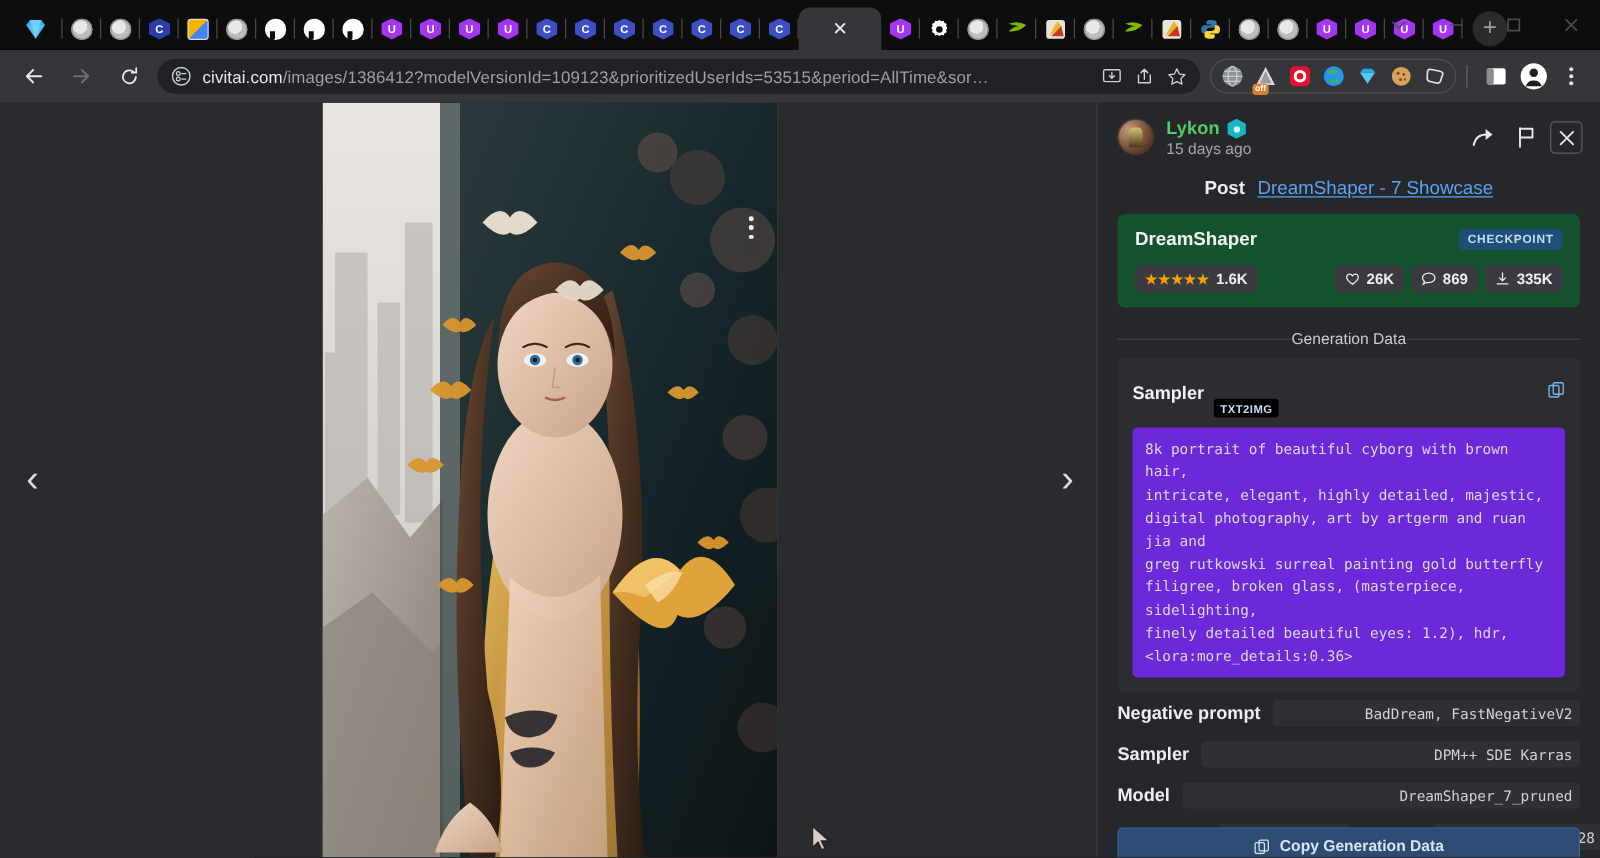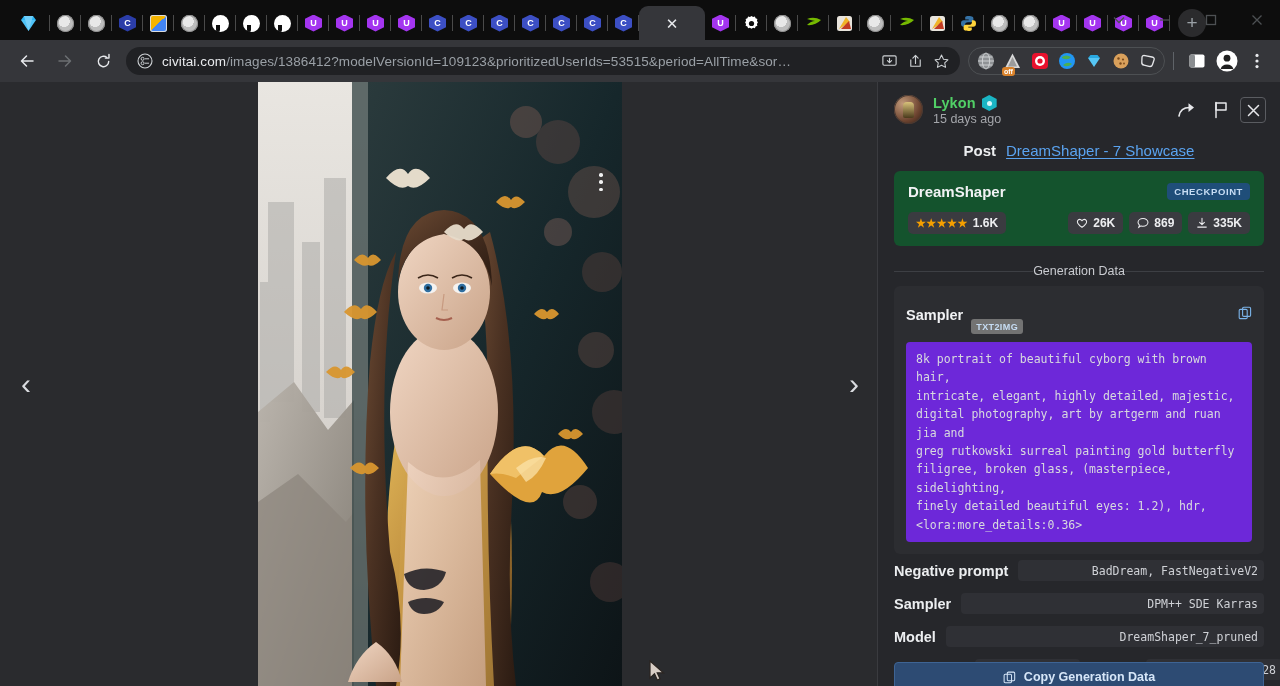--- a/index.html
+++ b/index.html
@@ -346,21 +346,21 @@
   .promptcard {
     margin: 0 16px;
     background: #2c2d31;
     border-radius: 6px;
     padding: 9px 12px 12px 12px;
   }
   .prompt-head { display: flex; align-items: center; justify-content: space-between; }
   .prompt-head-left { display: flex; align-items: center; gap: 8px; }
   .prompt-title { color: #f1f2f4; font-size: 14.5px; font-weight: bold; }
   .chip-txt2img {
-    background: #737373; color: #c7ddf4;
+    background: #000000; color: #c7ddf4;
     font-size: 9px; font-weight: bold; letter-spacing: .4px;
     padding: 2.5px 5px; border-radius: 3px; margin-top: 24px;
   }
   .copy-ic { color: #7bb3e8; }
   .promptbody {
     margin-top: 8px;
     background: #6d28d9;
     border-radius: 4px;
     padding: 8px 10px;
     color: #d8dade;

